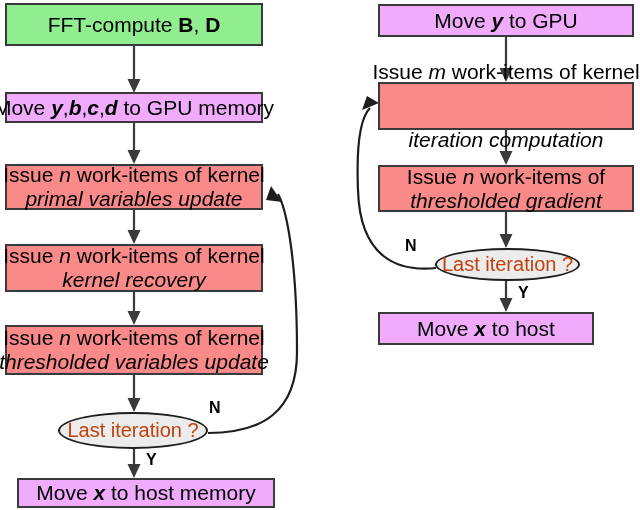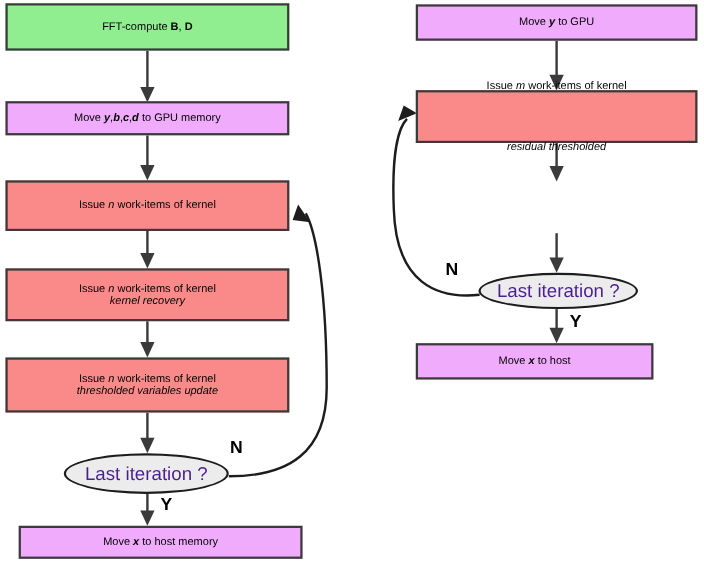--- a/index.html
+++ b/index.html
@@ -17,42 +17,42 @@
   }
   .node {
     position: absolute;
     box-sizing: border-box;
     border: 2px solid #3a3a3a;
     display: flex;
     flex-direction: column;
     align-items: center;
     justify-content: center;
     text-align: center;
-    font-size: 10px;
+    font-size: 21px;
     line-height: 1.12;
     color: #000000;
     padding: 2px 4px;
   }
   .node.green  { background: #90ee90; }
   .node.red    { background: #fa8a8a; }
   .node.gray   { background: #f0abfc; }
   .node .l1, .node .l2 { display: block; white-space: nowrap; }
   .node .l2 { font-style: italic; }
 
   .decision {
     position: absolute;
     box-sizing: border-box;
     border: 2px solid #1d1d1d;
     border-radius: 50%;
     background: #ececec;
     display: flex;
     align-items: center;
     justify-content: center;
-    font-size: 17px;
-    color: #4c1d95;
+    font-size: 20px;
+    color: #c2410c;
     white-space: nowrap;
   }
 
   .edge-label {
     position: absolute;
     font-size: 16px;
     font-weight: bold;
     color: #000000;
     line-height: 1;
   }
@@ -137,20 +137,21 @@
   <div class="node green" style="left:5px; top:3px; width:258px; height:43px;">
     <span class="l1">FFT-compute <b class="vb">B</b>, <b class="vb">D</b></span>
   </div>
 
   <div class="node gray" style="left:5px; top:92px; width:258px; height:31px;text-align:center;">
     <span class="l1">Move <i class="vi">y</i>,<i class="vi">b</i>,<i class="vi">c</i>,<i class="vi">d</i> to GPU memory</span>
   </div>
 
   <div class="node red" style="left:5px; top:164px; width:258px; height:46px;">
     <span class="l1">Issue <i style="font-weight:normal">n</i> work-items of kernel</span>
+    <span class="l2">primal variables update</span>
   </div>
 
   <div class="node red" style="left:5px; top:244px; width:258px; height:48px;">
     <span class="l1">Issue <i style="font-weight:normal">n</i> work-items of kernel</span>
     <span class="l2">kernel recovery</span>
   </div>
 
   <div class="node red" style="left:5px; top:325px; width:258px; height:50px;">
     <span class="l1">Issue <i style="font-weight:normal">n</i> work-items of kernel</span>
     <span class="l2">thresholded variables update</span>
@@ -167,23 +168,27 @@
   <div class="node gray" style="left:17px; top:478px; width:258px; height:30px;">
     <span class="l1">Move <i class="vi">x</i> to host memory</span>
   </div>
 
   <div class="node gray" style="left:378px; top:4px; width:256px; height:33px;">
     <span class="l1">Move <i class="vi">y</i> to GPU</span>
   </div>
 
   <div class="node red" style="left:378px; top:82px; width:256px; height:48px;gap:44px;">
     <span class="l1">Issue <i style="font-weight:normal">m</i> work-items of kernel</span>
-    <span class="l2">residual thresholded</span>
-  </div>
-
+    <span class="l2">iteration computation</span>
+  </div>
+
+  <div class="node red" style="left:378px; top:165px; width:256px; height:47px;">
+    <span class="l1">Issue <i style="font-weight:normal">n</i> work-items of</span>
+    <span class="l2">thresholded gradient</span>
+  </div>
 
   <div class="decision" style="left:435px; top:248px; width:145px; height:33px;">
     <span>Last iteration ?</span>
   </div>
 
   <div class="edge-label" style="left:405px; top:238px;">N</div>
 
   <div class="edge-label" style="left:518px; top:285px;">Y</div>
 
   <div class="node gray" style="left:378px; top:312px; width:216px; height:33px;">

